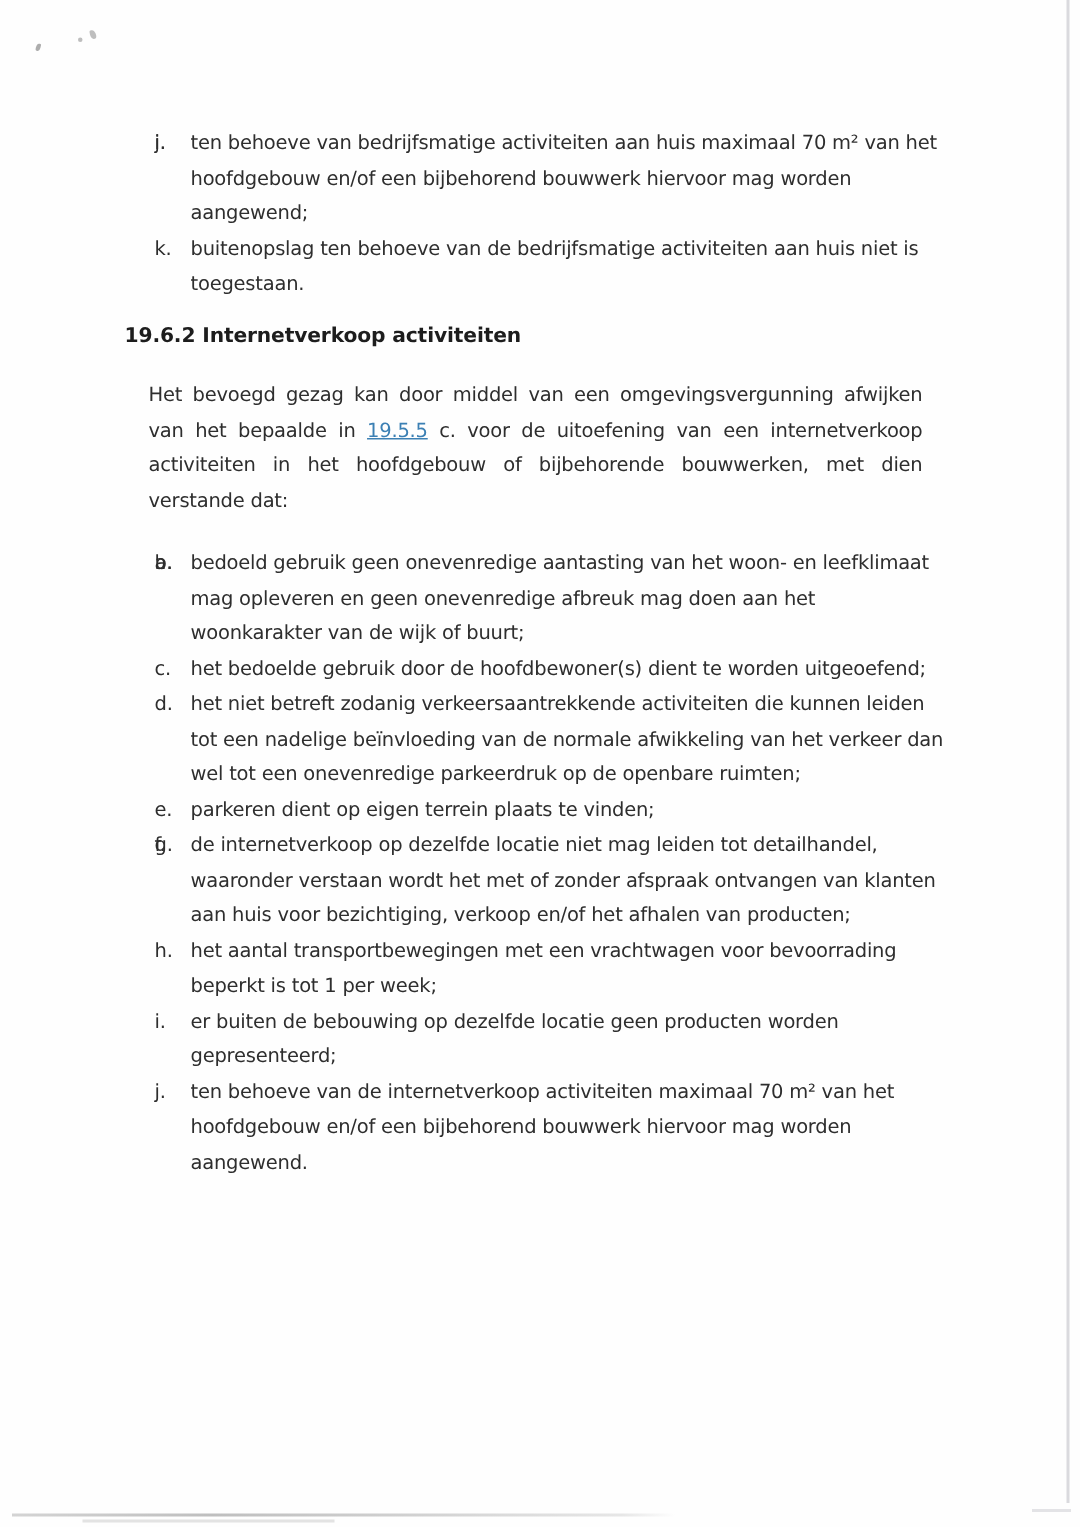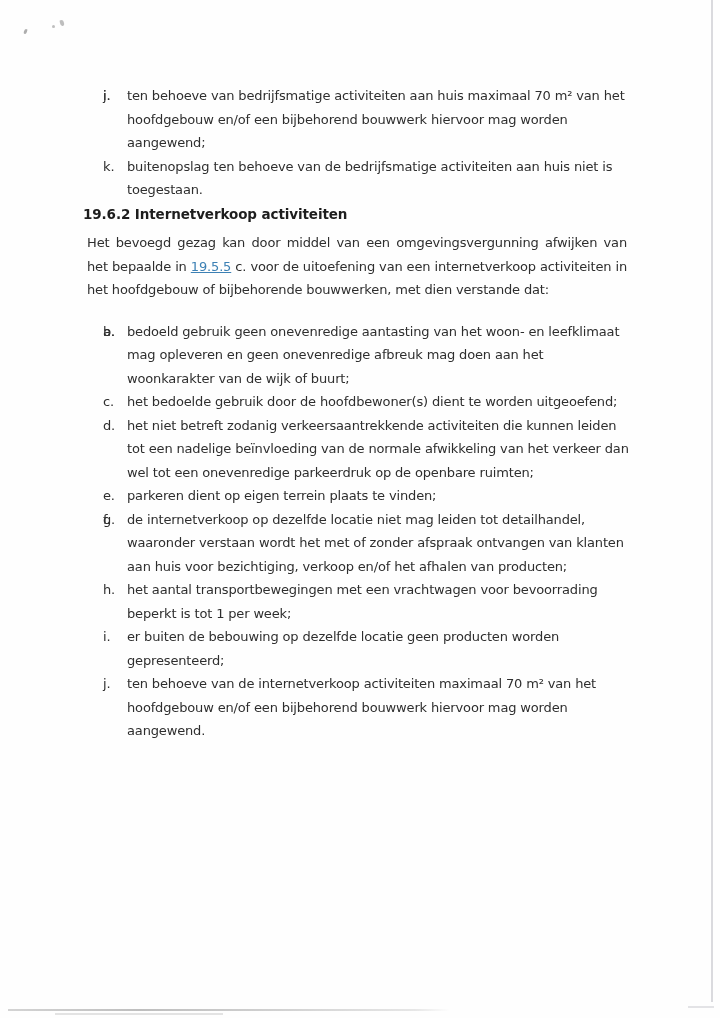--- a/index.html
+++ b/index.html
@@ -30,28 +30,28 @@
     position: relative;
     padding-left: 44px;
     text-align: left;
   }
   .marker {
     position: absolute;
     left: 20px;
     top: 0;
   }
   .heading {
-    margin: 1px 0 5px 0;
+    margin: 11px 0 5px 0;
     font-size: 13.5px;
     font-weight: bold;
     color: #1d1d1d;
     letter-spacing: -0.1px;
   }
   .intro {
-    margin: 4px;
+    margin: 16px;
     text-align: justify;
   }
   .cond-list { margin-top: 18px; }
   .link {
     color: #3c80b4;
     text-decoration: underline;
     cursor: pointer;
   }
   
   .speck {

